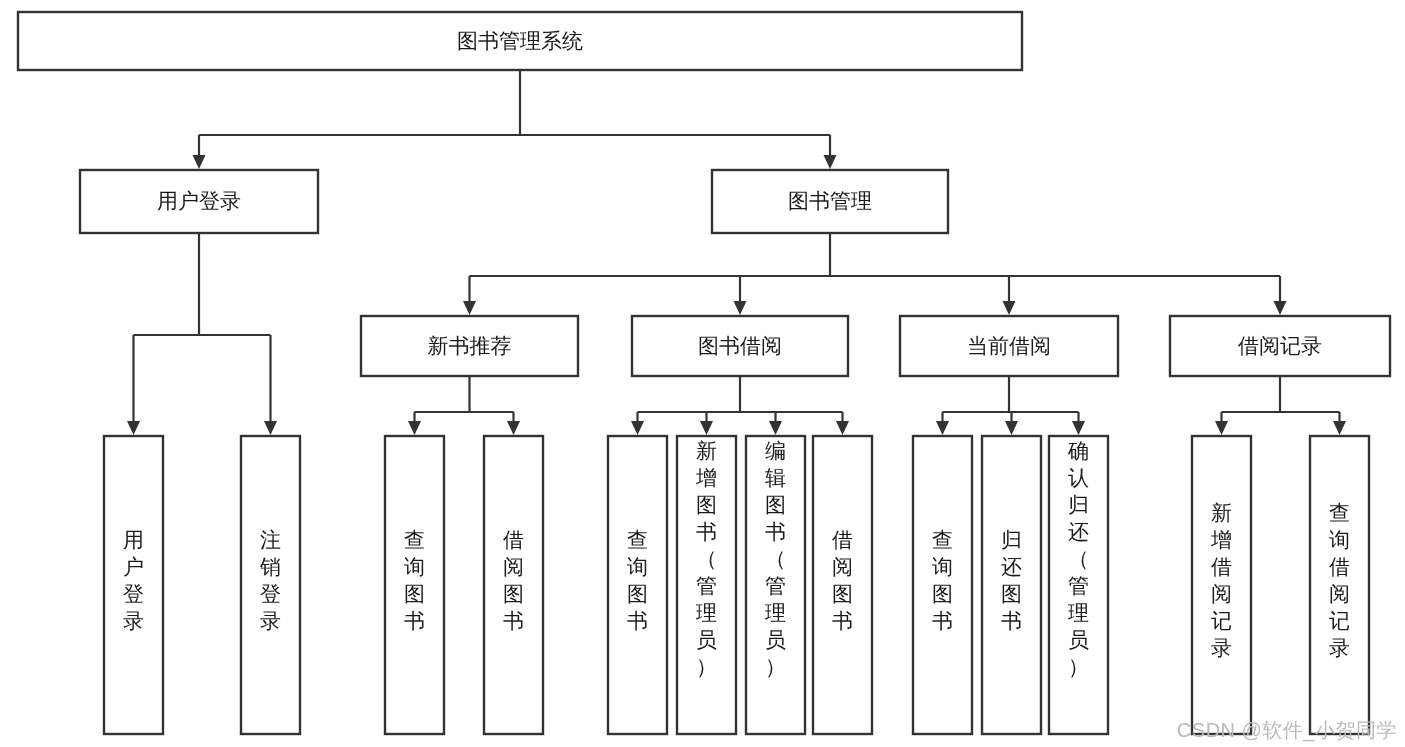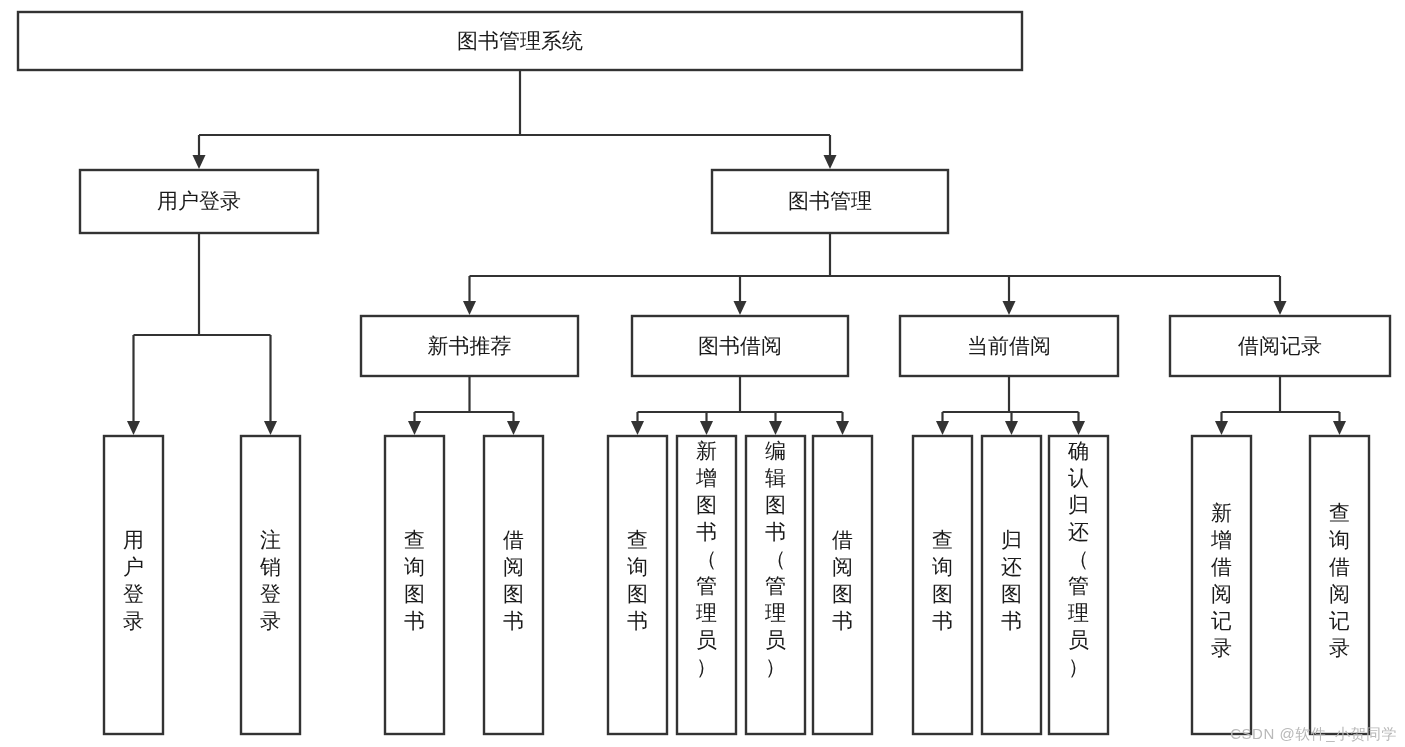--- a/index.html
+++ b/index.html
@@ -51,21 +51,21 @@
     font-family: "Liberation Sans", "DejaVu Sans", sans-serif;
     font-size: 21px;
     fill: #1a1a1a;
     text-anchor: middle;
   }
   .watermark {
     position: absolute;
     right: 8px;
     bottom: 3px;
     font-family: "Liberation Sans", "DejaVu Sans", sans-serif;
-    font-size: 15px;
+    font-size: 20px;
     color: #b9b9b9;
     letter-spacing: 0.5px;
     white-space: nowrap;
     user-select: none;
   }
 </style>
 </head>
 <body>
 
 <div id="diagram-root">

